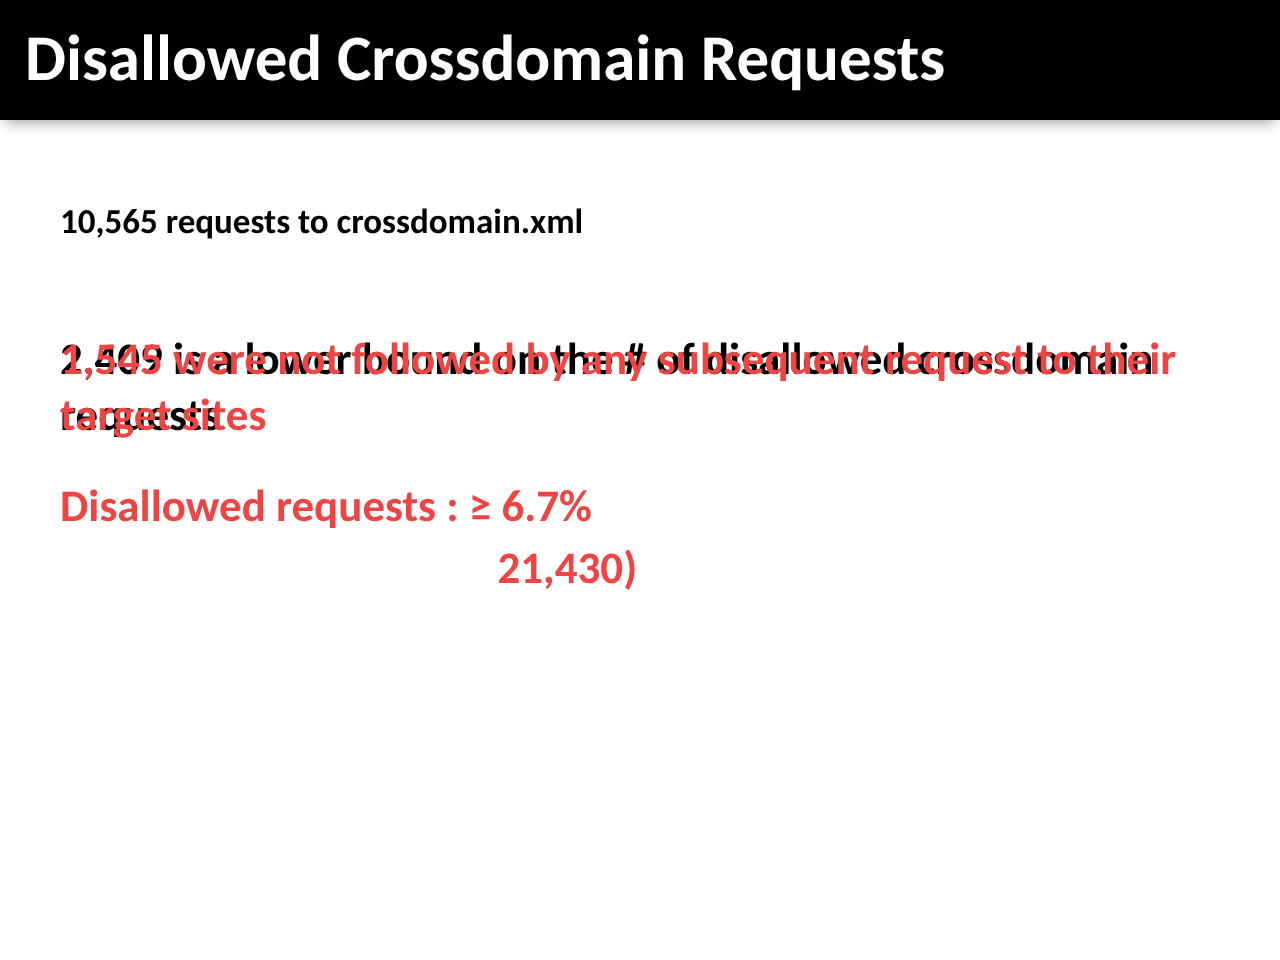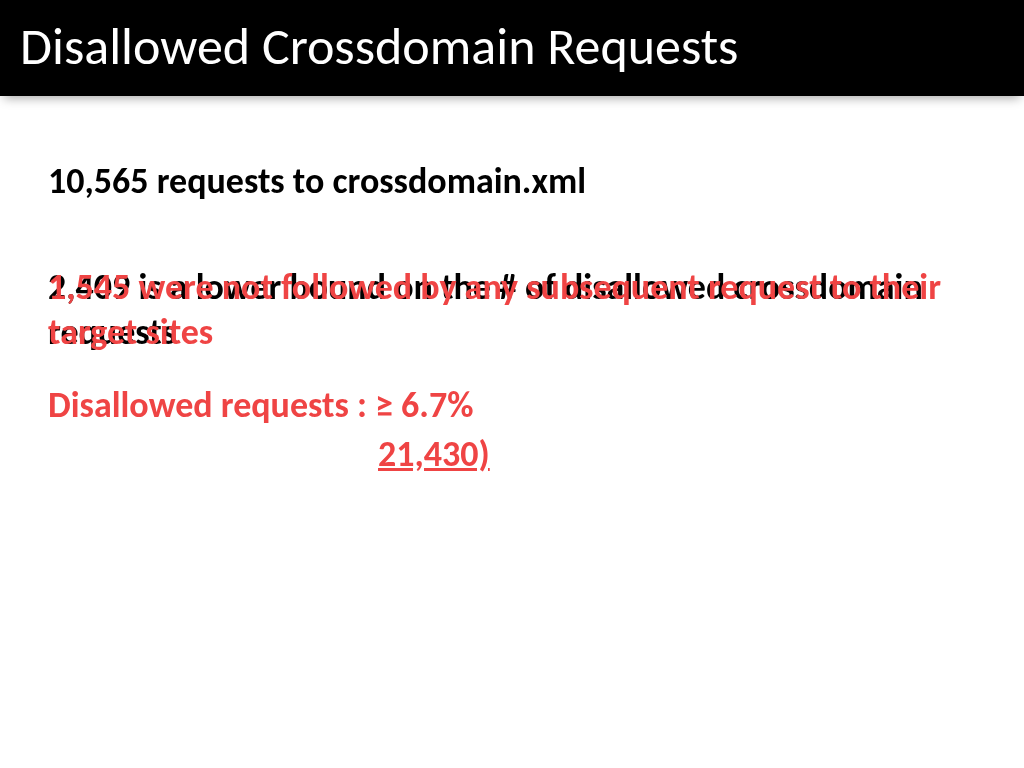--- a/index.html
+++ b/index.html
@@ -7,32 +7,32 @@
   .slide { width: 1024px; height: 768px; position: relative; background: #fff; }
   .title-bar {
     width: 100%;
     background: #000;
     color: #fff;
     padding: 14px 20px 18px 20px;
     box-shadow: 0 6px 10px -4px rgba(0,0,0,0.35);
   }
   .title-bar h1 {
     font-size: 52px;
-    font-weight: 400;
+    font-weight: 700;
     letter-spacing: 0px;
   }
   .content {
     position: absolute;
     left: 48px;
     top: 160px;
     width: 928px;
     color: #000;
   }
   .line1 {
-    font-size: 36px;
+    font-size: 28px;
     font-weight: 700;
     line-height: 1.2;
   }
   
   .stack {
     position: absolute;
     left: 48px;
     top: 265px;
     width: 928px;
   }
@@ -74,19 +74,19 @@
 
     <div class="layer layerA">
       <div class="para1">
         <span>1,545 were not followed by any subsequent request to their target sites</span>
       </div>
       <div class="para2" style="position:relative;">
         <span style="visibility:hidden;">T</span>
         <span style="position:absolute; left:0;">Disallowed requests : ≥ 6.7%</span>
       </div>
       <div class="para3" style="position:relative;">
-        <span style="position:absolute; left:330px;text-decoration:underline;">21,430)</span>
+        <span style="position:absolute; left:350px;">21,430)</span>
       </div>
     </div>
 
   </div>
 
 </div>
 
 </body></html>

